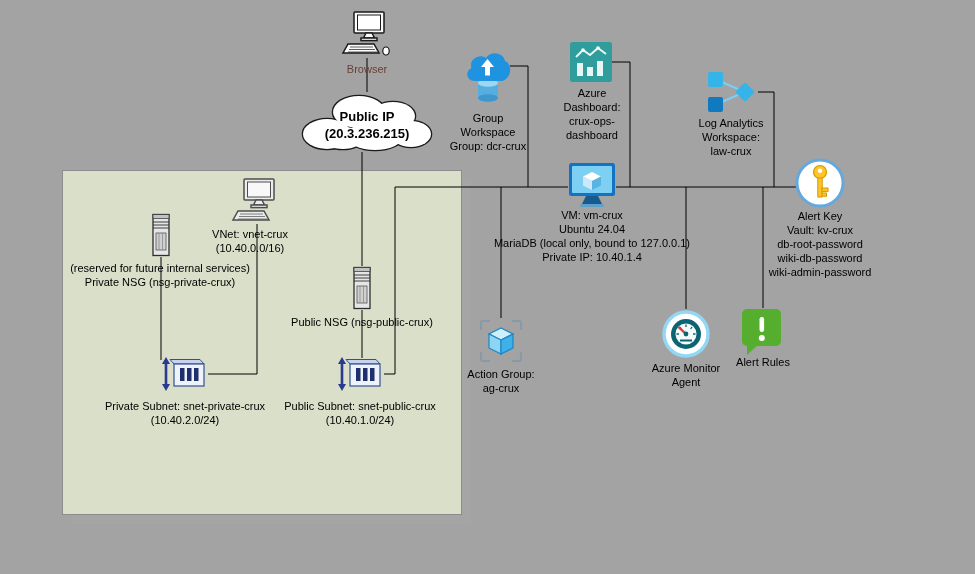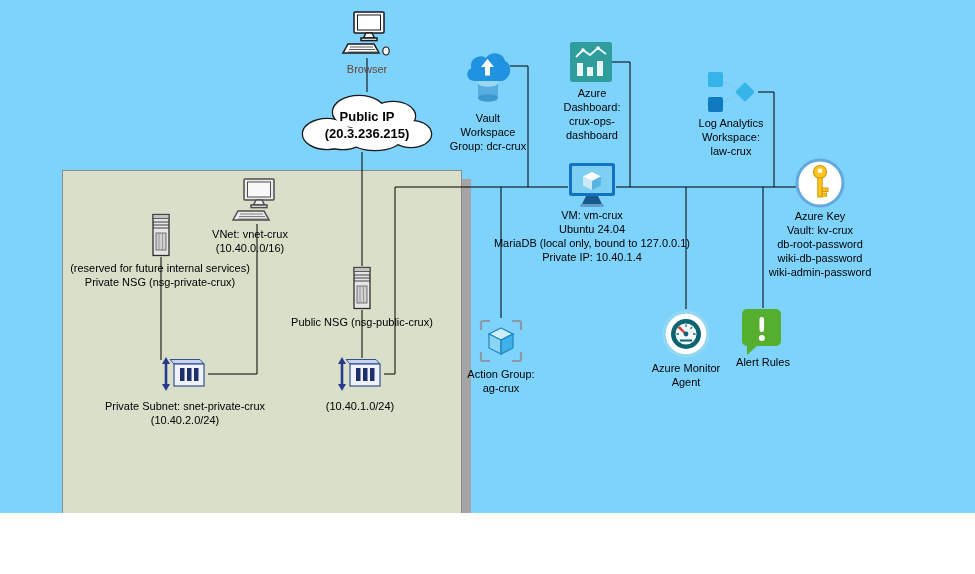--- a/index.html
+++ b/index.html
@@ -1,18 +1,18 @@
 <!DOCTYPE html>
 <html><head>
 <meta charset="utf-8">
 <style>
   * { box-sizing: border-box; }
   html, body { margin: 0; padding: 0; background: #ffffff; }
   .canvas {
-    position: relative; width: 975px; height: 513px; background: #7dd3fc;
+    position: relative; width: 975px; height: 574px; background: #a3a3a3;
     font-family: "Liberation Sans", sans-serif; overflow: hidden;
   }
   .vnet-box {
     position: absolute; left: 62px; top: 170px; width: 400px; height: 345px;
     background: #d9dfc9; border: 1px solid #8c8c8c;
     box-shadow: 9px 9px 0 0 #a5a5a5; z-index: 1;
   }
   .connectors { position: absolute; left: 0; top: 0; z-index: 2; }
   .node { position: absolute; z-index: 3; }
   .label {
@@ -164,34 +164,35 @@
         <polygon points="6,35 10,28 2,28"></polygon>
       </g>
       <polygon points="14,8 44,8 40,3.5 10,3.5" fill="#c7d3ef" stroke="#33518f" stroke-width="1"></polygon>
       <rect x="14" y="8" width="30" height="22" fill="#eef2fb" stroke="#33518f" stroke-width="1.2"></rect>
       <rect x="20" y="12" width="4.5" height="13" fill="#1f2f6e"></rect>
       <rect x="27" y="12" width="4.5" height="13" fill="#1f2f6e"></rect>
       <rect x="34" y="12" width="4.5" height="13" fill="#1f2f6e"></rect>
     </svg>
   </div>
   <div class="label" style="left:272px;top:400px;width:176px">
+      <div>Public Subnet: snet-public-crux</div>
       <div>(10.40.1.0/24)</div>
     </div>
 
   <div class="node" style="left:464px;top:50px;width:48px;height:58px">
     <svg viewBox="0 0 48 58" width="48" height="58">
       <rect x="14" y="33" width="20" height="15" fill="#56aee0"></rect>
       <ellipse cx="24" cy="48" rx="10" ry="3.8" fill="#3f97cf"></ellipse>
       <ellipse cx="24" cy="33" rx="10" ry="3.8" fill="#9ed7f4"></ellipse>
       <path d="M11 31 C 2.5 31 0.5 21.5 7.5 18 C 4.5 9.5 15.5 3 22 8 C 26.5 0.5 39.5 2.5 41 11 C 48.5 13.5 48 28 38.5 31 Z" fill="#1f93e0"></path>
       <polygon points="23.5,9 30,17 26,17 26,25.5 21,25.5 21,17 17,17" fill="#ffffff"></polygon>
     </svg>
   </div>
   <div class="label" style="left:448px;top:112px;width:80px">
-      <div>Vault</div>
+      <div>Group</div>
       <div>Workspace</div>
       <div>Group: dcr-crux</div>
     </div>
 
   <div class="node" style="left:570px;top:42px;width:42px;height:40px">
     <svg viewBox="0 0 42 40" width="42" height="40">
       <rect width="42" height="40" rx="2.5" fill="#2f9d9b"></rect>
       <polyline points="6,15 13,8 20,13 28,6 36,12" stroke="#e7f6f5" stroke-width="2" fill="none"></polyline>
       <circle cx="13" cy="8" r="1.8" fill="#ffffff"></circle>
       <circle cx="28" cy="6" r="1.8" fill="#ffffff"></circle>
@@ -246,21 +247,21 @@
     <svg viewBox="0 0 52 52" width="52" height="52">
       <circle cx="26" cy="26" r="23" fill="#ffffff" stroke="#63a9dd" stroke-width="3"></circle>
       <circle cx="26" cy="15" r="6.5" fill="#ffc425" stroke="#d29b00" stroke-width="1.2"></circle>
       <circle cx="26" cy="13.8" r="2.3" fill="#ffffff"></circle>
       <rect x="23.8" y="21" width="4.4" height="19" fill="#ffc425" stroke="#d29b00" stroke-width="1"></rect>
       <rect x="28" y="31" width="6" height="3.4" fill="#ffc425" stroke="#d29b00" stroke-width="1"></rect>
       <rect x="28" y="36" width="4.5" height="3.2" fill="#ffc425" stroke="#d29b00" stroke-width="1"></rect>
     </svg>
   </div>
   <div class="label" style="left:765px;top:210px;width:110px">
-      <div>Azure Key</div>
+      <div>Alert Key</div>
       <div>Vault: kv-crux</div>
       <div>db-root-password</div>
       <div>wiki-db-password</div>
       <div>wiki-admin-password</div>
     </div>
 
   <div class="node" style="left:478px;top:318px;width:46px;height:46px">
     <svg viewBox="0 0 46 46" width="46" height="46">
       <path d="M3 12 V5 a2 2 0 0 1 2 -2 h7 M34 3 h7 a2 2 0 0 1 2 2 v7 M43 34 v7 a2 2 0 0 1 -2 2 h-7 M12 43 H5 a2 2 0 0 1 -2 -2 v-7" stroke="#8a9aa5" stroke-width="2.2" fill="none"></path>
       <polygon points="23,10 35,16 23,22 11,16" fill="#cfeefb" stroke="#1b88c4" stroke-width="1.2"></polygon>

